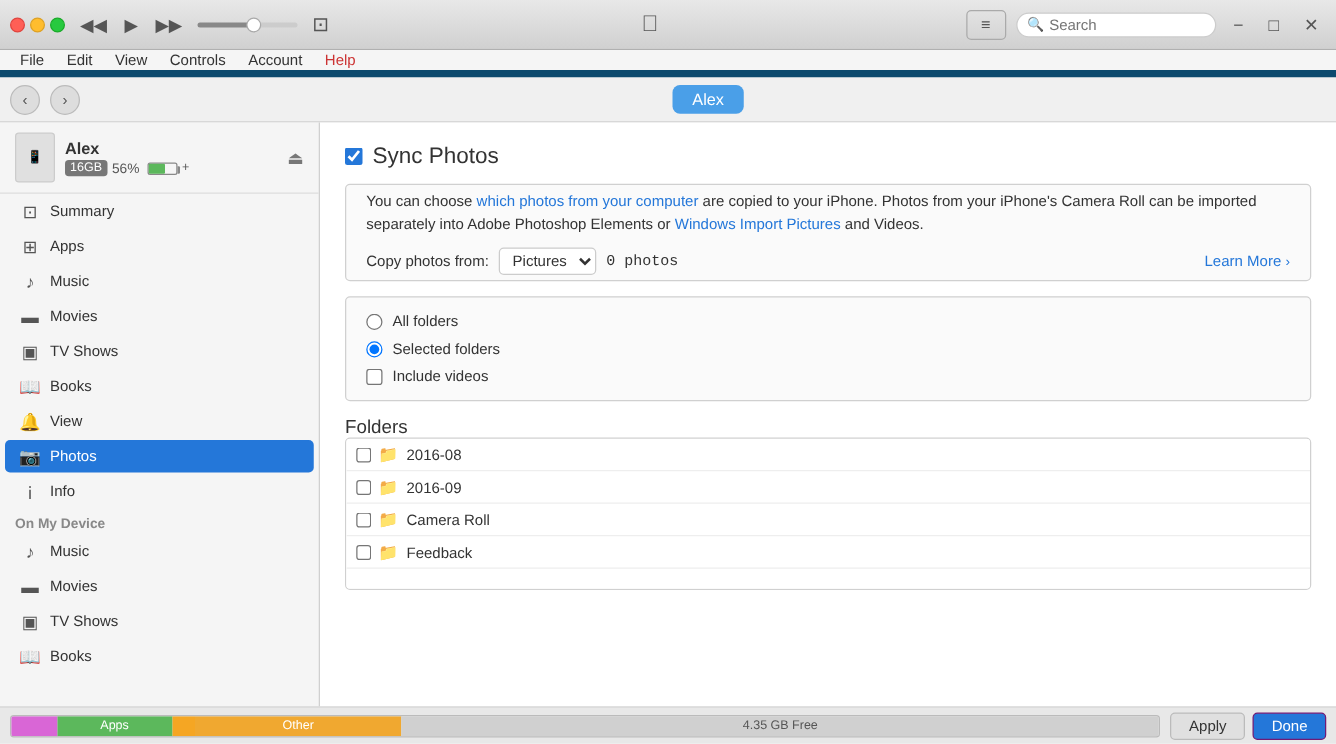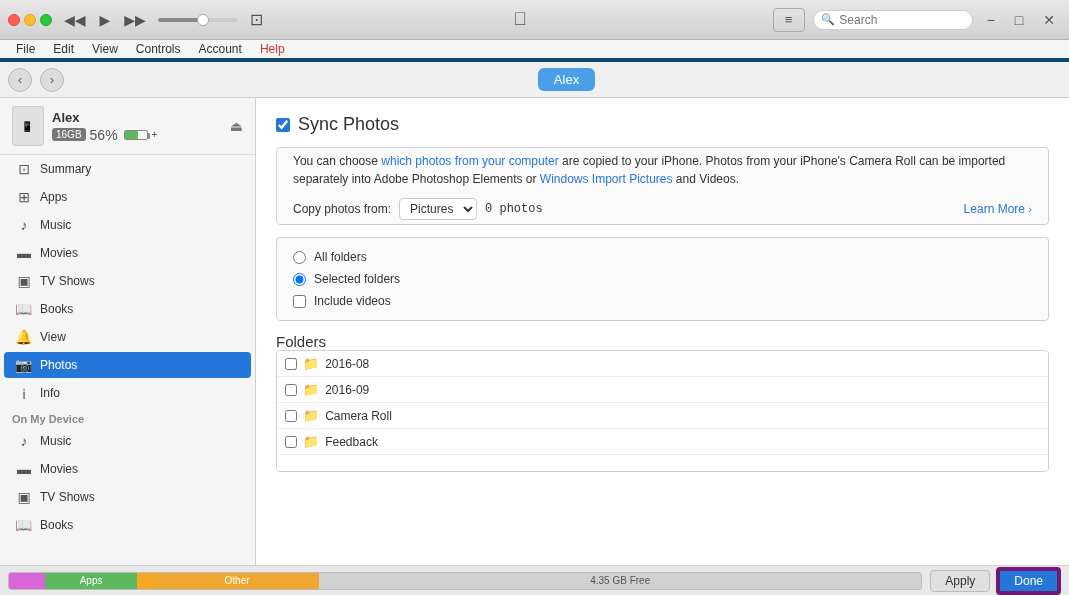--- a/index.html
+++ b/index.html
@@ -30,21 +30,21 @@
     .list-btn { width: 32px; height: 24px; background: none; border: 1px solid #aaa; border-radius: 4px; cursor: pointer; display: flex; align-items: center; justify-content: center; color: #555; font-size: 13px; }
     .search-box { display: flex; align-items: center; background: white; border: 1px solid #ccc; border-radius: 12px; padding: 2px 8px; gap: 4px; width: 160px; }
     .search-box input { border: none; outline: none; font-size: 12px; width: 100%; background: transparent; }
     .search-icon { color: #aaa; font-size: 11px; }
     .minimize-btn, .maximize-btn, .close-win-btn { background: none; border: none; cursor: pointer; color: #555; font-size: 14px; padding: 2px 6px; }
 
     
     .menu-bar {
       height: 22px;
       background: #f5f5f5;
-      border-bottom: 4px solid #0c4a6e;
+      border-bottom: 6px solid #0c4a6e;
       display: flex;
       align-items: center;
       padding: 0 8px;
       gap: 2px;
     }
     .menu-item { padding: 2px 8px; cursor: pointer; border-radius: 3px; font-size: 12px; color: #333; }
     .menu-item.accent { color: #cc3333; }
 
     
     .nav-bar {
@@ -71,21 +71,21 @@
       display: flex;
       flex-direction: column;
       overflow-y: auto;
     }
     .sidebar-device { padding: 8px 12px; display: flex; align-items: center; gap: 8px; border-bottom: 1px solid #ddd; }
     .device-icon { width: 32px; height: 40px; background: #e0e0e0; border: 1px solid #ccc; border-radius: 3px; display: flex; align-items: center; justify-content: center; font-size: 18px; color: #555; overflow: hidden; }
     .device-info { flex: 1; }
     .device-name { font-size: 13px; font-weight: 600; color: #333; }
     .device-meta { display: flex; align-items: center; gap: 4px; margin-top: 2px; }
     .device-size { font-size: 10px; background: #777; color: white; padding: 1px 4px; border-radius: 3px; }
-    .device-pct { font-size: 14px; color: #555; }
+    .device-pct { font-size: 11px; color: #555; }
     .battery-bar { width: 24px; height: 10px; border: 1px solid #888; border-radius: 2px; position: relative; margin-left: 2px; }
     .battery-bar::after { content: ''; position: absolute; right: -3px; top: 2px; width: 2px; height: 6px; background: #888; border-radius: 0 1px 1px 0; }
     .battery-fill { height: 100%; width: 60%; background: #5cb85c; border-radius: 1px; }
     .battery-plus { font-size: 10px; color: #555; }
     .eject-btn { background: none; border: none; cursor: pointer; color: #777; font-size: 14px; }
 
     .sidebar-section-label { padding: 6px 12px 2px; font-size: 11px; color: #888; font-weight: 600; text-transform: none; }
     .sidebar-item { display: flex; align-items: center; gap: 8px; padding: 5px 12px; cursor: pointer; color: #333; font-size: 12px; border-radius: 4px; margin: 1px 4px; }
     .sidebar-item.active { background: #2477d9; color: white; border-radius: 4px; }
     .sidebar-item.active .si-icon { color: white; }
@@ -135,21 +135,21 @@
       align-items: center;
       padding: 0 8px;
       gap: 0;
     }
     .storage-bar { flex: 1; height: 18px; display: flex; border-radius: 3px; overflow: hidden; border: 1px solid #bbb; }
     .storage-seg { height: 100%; display: flex; align-items: center; justify-content: center; font-size: 10px; color: white; font-weight: 500; }
     .storage-seg.apps { background: #d966d6; }
     .storage-seg.other { background: #f0a830; }
     .storage-seg.free { background: #d0d0d0; color: #555; }
     .apply-btn { margin-left: 8px; background: #e0e0e0; border: 1px solid #bbb; border-radius: 4px; padding: 3px 14px; font-size: 12px; cursor: pointer; color: #333; }
-    .done-btn { margin-left: 6px; background: #2477d9; border: 4px solid #701a75; border-radius: 4px; padding: 3px 14px; font-size: 12px; cursor: pointer; color: white; font-weight: 500; }
+    .done-btn { margin-left: 6px; background: #2477d9; border: 1px solid #701a75; border-radius: 4px; padding: 3px 14px; font-size: 12px; cursor: pointer; color: white; font-weight: 500; }
 
     
     ::-webkit-scrollbar { width: 12px; }
     ::-webkit-scrollbar-track { background: #f5f5f5; }
     ::-webkit-scrollbar-thumb { background: #ccc; border-radius: 6px; border: 2px solid #f5f5f5; }
   </style>
 </head>
 <body>
 
 <div class="title-bar">

